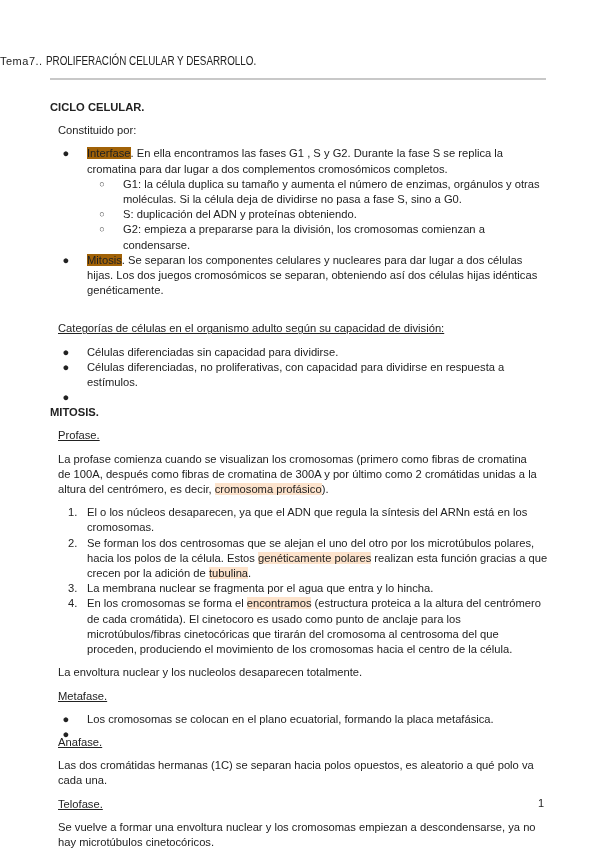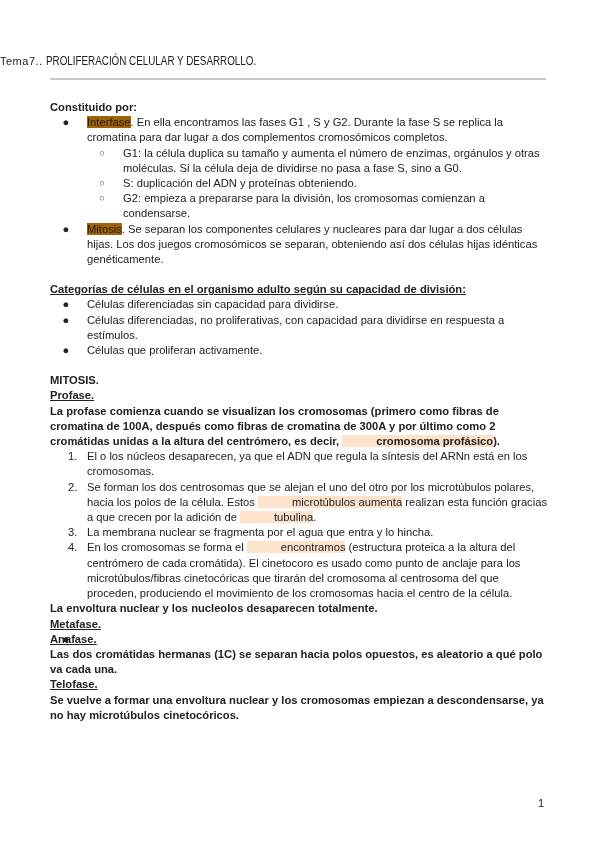--- a/index.html
+++ b/index.html
@@ -13,44 +13,45 @@
       font-size: 11px; color: #222;
     }
     .header .prefix { font-family: "Liberation Sans", sans-serif; letter-spacing: 0.5px; }
     .header .title { font-family: "Liberation Sans", sans-serif; font-stretch: condensed; transform: scaleX(0.82); display: inline-block; transform-origin: left center; font-size: 12px; }
     .rule {
       position: absolute; top: 78px; left: 50px; width: 496px; height: 2px;
       background: #c8c8c8;
     }
     .content { position: absolute; top: 100px; left: 50px; width: 500px; }
     .h-bold { font-weight: bold; margin: 0; }
-    .p { margin: 0; font-weight: bold; }
+    .p { margin: 8px; }
     .u { text-decoration: underline; }
     .gap { height: 15px; }
     ul, ol { margin: 0; padding: 0; list-style: none; }
     .li { position: relative; padding-left: 37px; }
     .li .bullet { position: absolute; left: 6px; top: 0; width: 20px; text-align: center; }
     .li2 { position: relative; padding-left: 73px; }
     .li2 .bullet { position: absolute; left: 42px; top: 0; width: 20px; text-align: center; font-size: 9px; color: #444; }
     .oli { position: relative; padding-left: 37px; }
     .oli .num { position: absolute; left: 18px; top: 0; }
     .hl-red { background: #a16207; }
-    .hl-orange { background: #fde3cc; padding-left: 34px; }
+    .hl-orange { background: #fde3cc; }
     .page-num { position: absolute; top: 796px; left: 538px; font-size: 11px; }
   </style>
 </head>
 <body>
 
 <div class="header">
   <span class="prefix">Tema7..</span>
   <span class="title">PROLIFERACIÓN CELULAR Y DESARROLLO.</span>
 </div>
 <div class="rule"></div>
 
 <div class="content">
+  <p class="h-bold">CICLO CELULAR.</p>
   <p class="p">Constituido por:</p>
   <ul>
     <li class="li">
       <span class="bullet">●</span>
       <span class="hl-red">Interfase</span><span>. En ella encontramos las fases G1 , S y G2. Durante la fase S se replica la cromatina para dar lugar a dos complementos cromosómicos completos.</span>
     </li>
     <li class="li2">
       <span class="bullet">○</span>
       <span>G1: la célula duplica su tamaño y aumenta el número de enzimas, orgánulos y otras moléculas. Si la célula deja de dividirse no pasa a fase S, sino a G0.</span>
     </li>
@@ -75,55 +76,55 @@
     <li class="li">
       <span class="bullet">●</span>
       <span>Células diferenciadas sin capacidad para dividirse.</span>
     </li>
     <li class="li">
       <span class="bullet">●</span>
       <span>Células diferenciadas, no proliferativas, con capacidad para dividirse en respuesta a estímulos.</span>
     </li>
     <li class="li">
       <span class="bullet">●</span>
-      <span>Células que proliferan activamente.</span>
     </li>
   </ul>
 
   <div class="gap"></div>
 
   <p class="h-bold">MITOSIS.</p>
   <p class="p u">Profase.</p>
   <p class="p">
     <span>La profase comienza cuando se visualizan los cromosomas (primero como fibras de cromatina de 100A, después como fibras de cromatina de 300A y por último como 2 cromátidas unidas a la altura del centrómero, es decir, </span><span class="hl-orange">cromosoma profásico</span><span>).</span>
   </p>
   <ol>
     <li class="oli">
       <span class="num">1.</span>
       <span>El o los núcleos desaparecen, ya que el ADN que regula la síntesis del ARNn está en los cromosomas.</span>
     </li>
     <li class="oli">
       <span class="num">2.</span>
-      <span>Se forman los dos centrosomas que se alejan el uno del otro por los microtúbulos polares, hacia los polos de la célula. Estos </span><span class="hl-orange">microtúbulos aumenta</span><span> realizan esta función gracias a que crecen por la adición de </span><span class="hl-orange">tubulina</span><span>.</span>
+      <span>Se forman los dos centrosomas que se alejan el uno del otro por los microtúbulos polares, hacia los polos de la célula. Estos </span><span class="hl-orange">genéticamente polares</span><span> realizan esta función gracias a que crecen por la adición de </span><span class="hl-orange">tubulina</span><span>.</span>
     </li>
     <li class="oli">
       <span class="num">3.</span>
       <span>La membrana nuclear se fragmenta por el agua que entra y lo hincha.</span>
     </li>
     <li class="oli">
       <span class="num">4.</span>
       <span>En los cromosomas se forma el </span><span class="hl-orange">encontramos</span><span> (estructura proteica a la altura del centrómero de cada cromátida). El cinetocoro es usado como punto de anclaje para los microtúbulos/fibras cinetocóricas que tirarán del cromosoma al centrosoma del que proceden, produciendo el movimiento de los cromosomas hacia el centro de la célula.</span>
     </li>
   </ol>
 
   <p class="p">La envoltura nuclear y los nucleolos desaparecen totalmente.</p>
   <p class="p u">Metafase.</p>
   <ul>
     <li class="li">
       <span class="bullet">●</span>
+      <span>Los cromosomas  se colocan en el plano ecuatorial, formando la placa metafásica.</span>
     </li>
     <li class="li">
       <span class="bullet">●</span>
     </li>
   </ul>
 
   <p class="p u">Anafase.</p>
   <p class="p">Las dos cromátidas hermanas (1C) se separan hacia polos opuestos, es aleatorio a qué polo va cada una.</p>
 
   <p class="p u">Telofase.</p>

